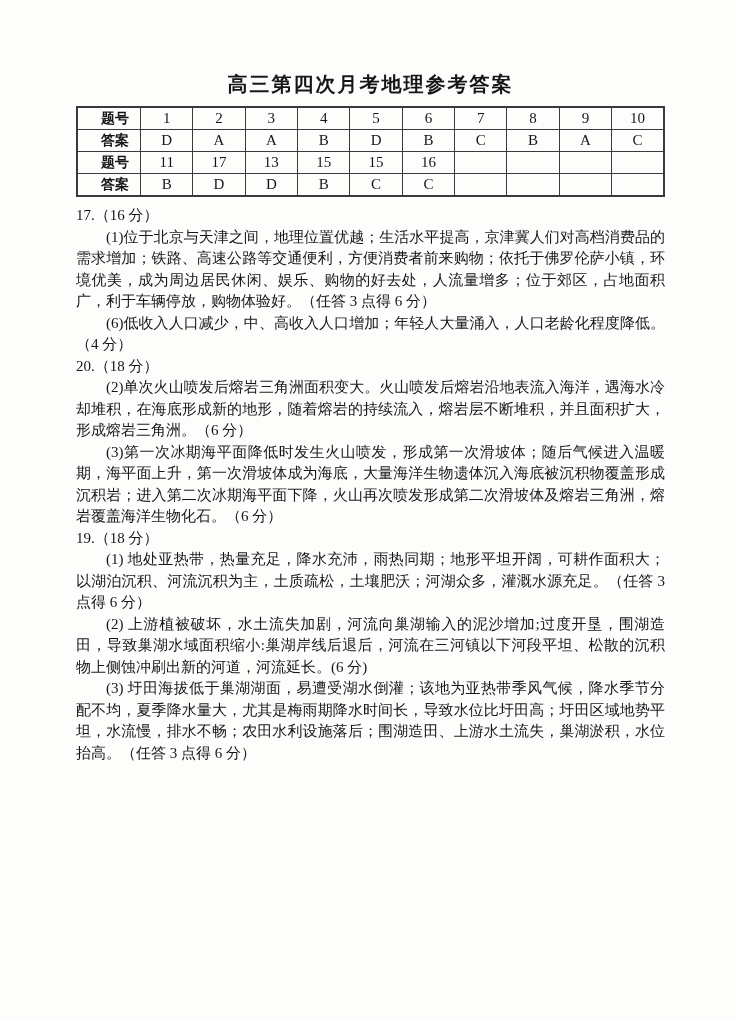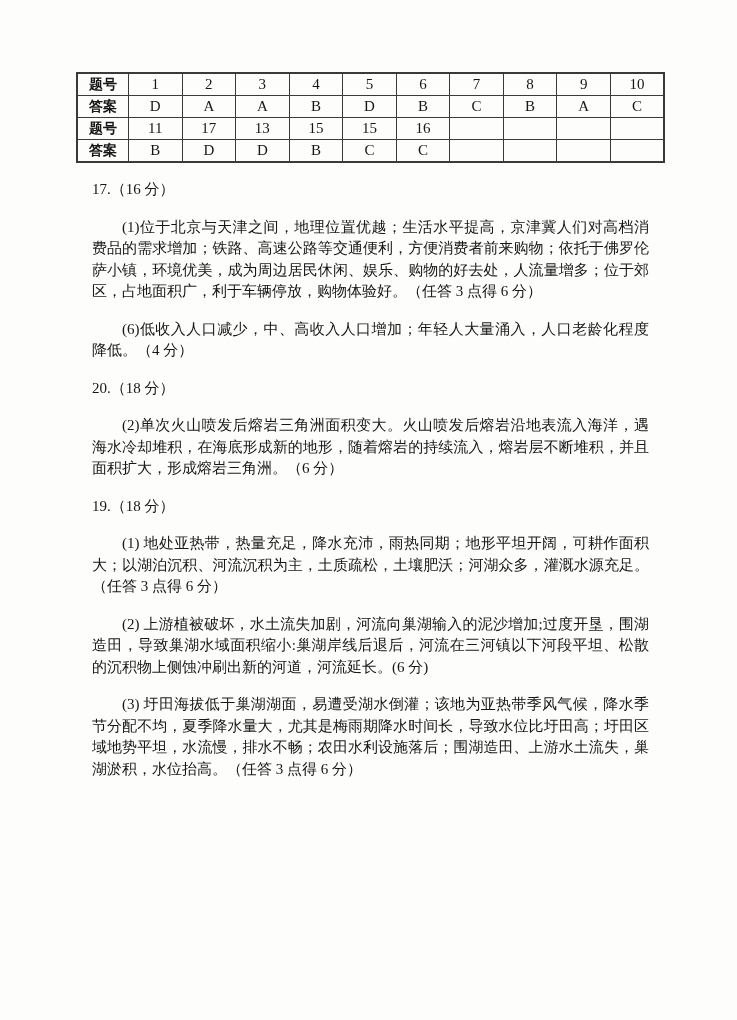--- a/index.html
+++ b/index.html
@@ -42,43 +42,45 @@
     text-align: center;
     vertical-align: middle;
     font-size: 15px;
     line-height: 21px;
   }
   table.answer-table td.row-label {
     width: 50px;
     font-family: "Liberation Sans", "DejaVu Sans", sans-serif;
     font-weight: bold;
     font-size: 14px;
+    padding-left: 12px;
   }
   .content {
     margin-top: 8px;
     font-size: 15px;
     line-height: 21.5px;
     text-align: justify;
   }
   .content p {
-    margin: 16px;
+    margin: 0;
     word-break: break-all;
   }
   .content p.section-heading {
     text-indent: 0;
   }
   .content p.answer-para {
     text-indent: 2em;
   }
 </style>
 </head>
 <body>
 
 <div class="page">
 
+  <h1 class="title">高三第四次月考地理参考答案</h1>
 
   <table class="answer-table">
     <tbody>
       <tr>
         <td class="row-label">题号</td>
         <td>1</td>
         <td>2</td>
         <td>3</td>
         <td>4</td>
         <td>5</td>
@@ -130,20 +132,21 @@
     </tbody>
   </table>
 
   <div class="content">
     <p class="section-heading">17.（16 分）</p>
     <p class="answer-para">(1)位于北京与天津之间，地理位置优越；生活水平提高，京津冀人们对高档消费品的需求增加；铁路、高速公路等交通便利，方便消费者前来购物；依托于佛罗伦萨小镇，环境优美，成为周边居民休闲、娱乐、购物的好去处，人流量增多；位于郊区，占地面积广，利于车辆停放，购物体验好。（任答 3 点得 6 分）</p>
     <p class="answer-para">(6)低收入人口减少，中、高收入人口增加；年轻人大量涌入，人口老龄化程度降低。（4 分）</p>
 
     <p class="section-heading">20.（18 分）</p>
     <p class="answer-para">(2)单次火山喷发后熔岩三角洲面积变大。火山喷发后熔岩沿地表流入海洋，遇海水冷却堆积，在海底形成新的地形，随着熔岩的持续流入，熔岩层不断堆积，并且面积扩大，形成熔岩三角洲。（6 分）</p>
+    <p class="answer-para">(3)第一次冰期海平面降低时发生火山喷发，形成第一次滑坡体；随后气候进入温暖期，海平面上升，第一次滑坡体成为海底，大量海洋生物遗体沉入海底被沉积物覆盖形成沉积岩；进入第二次冰期海平面下降，火山再次喷发形成第二次滑坡体及熔岩三角洲，熔岩覆盖海洋生物化石。（6 分）</p>
 
     <p class="section-heading">19.（18 分）</p>
     <p class="answer-para">(1) 地处亚热带，热量充足，降水充沛，雨热同期；地形平坦开阔，可耕作面积大；以湖泊沉积、河流沉积为主，土质疏松，土壤肥沃；河湖众多，灌溉水源充足。（任答 3 点得 6 分）</p>
     <p class="answer-para">(2) 上游植被破坏，水土流失加剧，河流向巢湖输入的泥沙增加;过度开垦，围湖造田，导致巢湖水域面积缩小:巢湖岸线后退后，河流在三河镇以下河段平坦、松散的沉积物上侧蚀冲刷出新的河道，河流延长。(6 分)</p>
     <p class="answer-para">(3) 圩田海拔低于巢湖湖面，易遭受湖水倒灌；该地为亚热带季风气候，降水季节分配不均，夏季降水量大，尤其是梅雨期降水时间长，导致水位比圩田高；圩田区域地势平坦，水流慢，排水不畅；农田水利设施落后；围湖造田、上游水土流失，巢湖淤积，水位抬高。（任答 3 点得 6 分）</p>
   </div>
 
 </div>
 
 </body></html>

